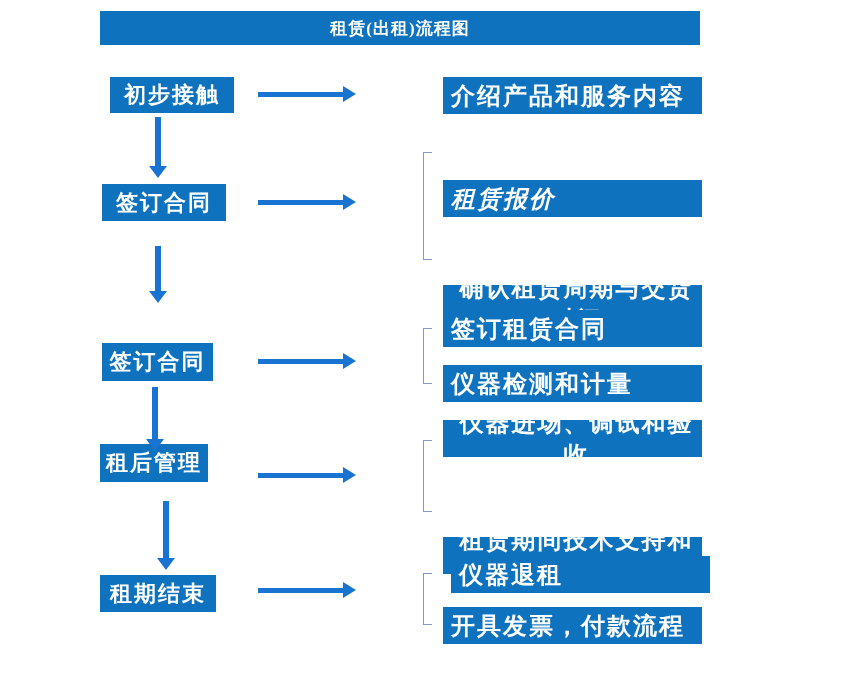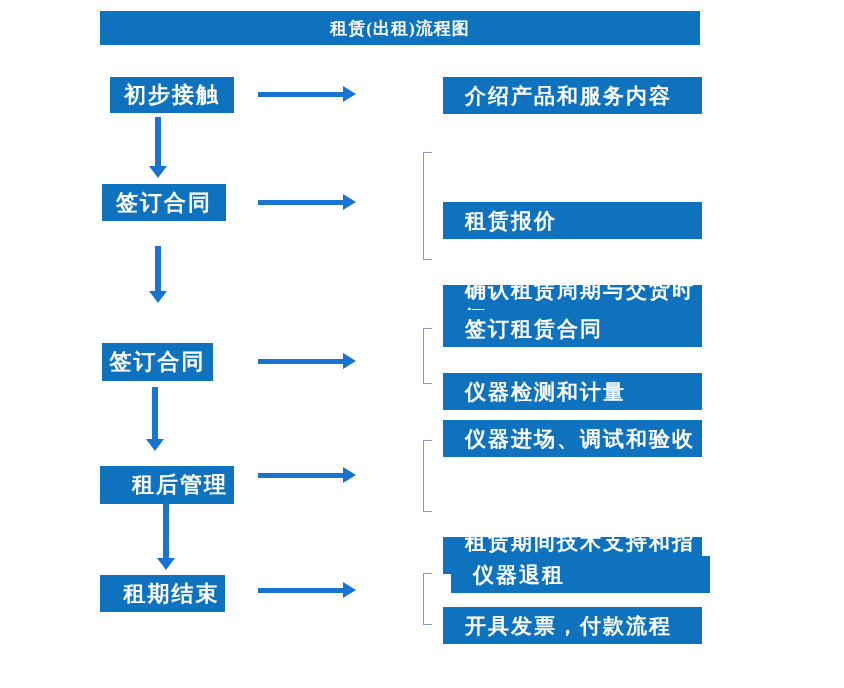--- a/index.html
+++ b/index.html
@@ -18,23 +18,23 @@
   }
   .stage{
     position:absolute;
     background:var(--box,#0e72be);color:var(--txt,#fff);
     font-size:22px;font-weight:bold;letter-spacing:2px;
     display:flex;align-items:center;justify-content:center;
   }
   .output{
     position:absolute;left:443px;width:259px;height:37px;
     background:var(--box,#0e72be);color:var(--txt,#fff);
-    font-size:21px;font-weight:bold;letter-spacing:2px;
+    font-size:24px;font-weight:bold;letter-spacing:2px;
     display:flex;align-items:center;
-    padding-left:22px;box-sizing:border-box;
+    padding-left:8px;box-sizing:border-box;text-align:center;
   }
   .h-arrow{position:absolute;display:flex;align-items:center;}
   .h-arrow .shaft{width:85px;height:5px;background:var(--arrow,#1874d0);}
   .h-arrow .head{
     width:0;height:0;
     border-left:13px solid var(--arrow,#1874d0);
     border-top:8px solid transparent;border-bottom:8px solid transparent;
   }
   .v-arrow{position:absolute;display:flex;flex-direction:column;align-items:center;}
   .v-arrow .shaft{width:6px;background:var(--arrow,#1874d0);}
@@ -52,22 +52,22 @@
 </head>
 <body>
 
 <div id="canvas" style="--box: #0e72be; --arrow: #1874d0; --bracket: #7d9cc9; --txt: #ffffff; --bg: #ffffff;">
 
   <div class="title-bar">租赁(出租)流程图</div>
 
   <div class="stage" style="left:102px;top:77px;width:124px;height:36px;margin-left:8px;">初步接触</div>
   <div class="stage" style="left:102px;top:184px;width:124px;height:37px;">签订合同</div>
   <div class="stage" style="left:102px;top:343px;width:111px;height:38px;">签订合同</div>
-  <div class="stage" style="left:100px;top:466px;width:108px;height:38px;padding-left:26px;">租后管理</div>
-  <div class="stage" style="left:100px;top:575px;width:107px;height:37px;padding-left:18px;">租期结束</div>
+  <div class="stage" style="left:100px;top:444px;width:108px;height:38px;">租后管理</div>
+  <div class="stage" style="left:100px;top:575px;width:116px;height:37px;">租期结束</div>
 
   <div class="v-arrow" style="left:149px;top:117px;">
     <div class="shaft" style="height:49px;"></div>
       <div class="head"></div>
   </div>
   <div class="v-arrow" style="left:149px;top:246px;">
     <div class="shaft" style="height:45px;"></div>
       <div class="head"></div>
   </div>
   <div class="v-arrow" style="left:146px;top:387px;">
@@ -100,25 +100,25 @@
       <div class="head"></div>
   </div>
 
   <div class="bracket" style="left:423px;top:152px;height:108px;"></div>
   <div class="bracket" style="left:423px;top:328px;height:56px;"></div>
   <div class="bracket" style="left:423px;top:440px;height:72px;"></div>
   <div class="bracket" style="left:423px;top:573px;height:52px;"></div>
 
   <div class="output" style="top:77px;">介绍产品和服务内容</div>
 
-  <div class="output" style="top:202px;">租赁报价</div>
+  <div class="output" style="top:180px;font-style:italic;">租赁报价</div>
   <div class="output" style="top:242px;margin-top:43px;">确认租赁周期与交货时间</div>
 
   <div class="output" style="top:310px;">签订租赁合同</div>
-  <div class="output" style="top:365px;margin-top:8px;">仪器检测和计量</div>
+  <div class="output" style="top:365px;">仪器检测和计量</div>
 
   <div class="output" style="top:420px;">仪器进场、调试和验收</div>
   <div class="output" style="top:493px;margin-top:44px;">租赁期间技术支持和指导</div>
 
   <div class="output" style="top:556px;margin-left:8px;">仪器退租</div>
   <div class="output" style="top:607px;">开具发票，付款流程</div>
 
 </div>
 
 </body></html>

